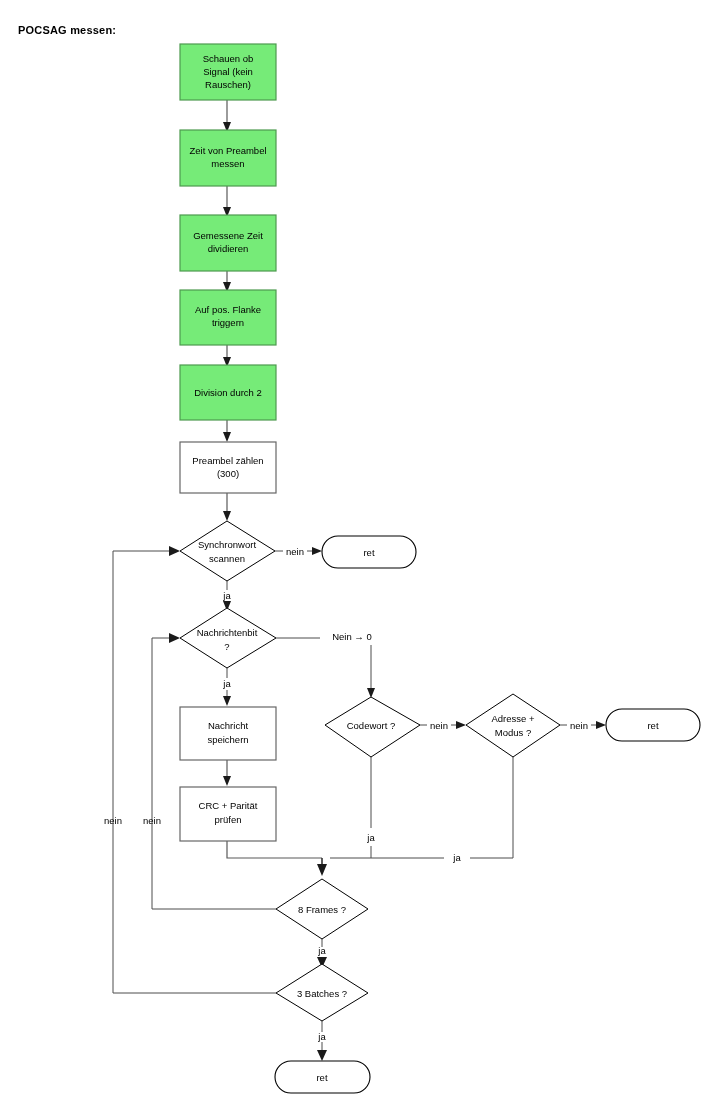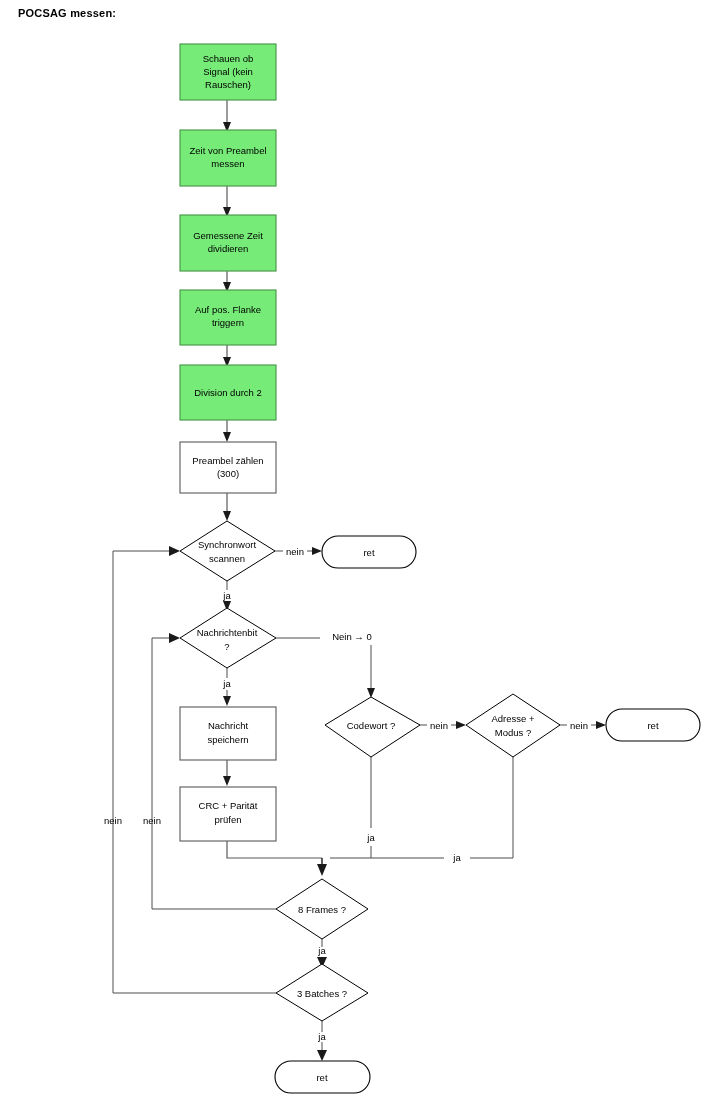--- a/index.html
+++ b/index.html
@@ -10,21 +10,21 @@
   body {
     width: 718px;
     height: 1115px;
     font-family: "Liberation Sans", sans-serif;
     position: relative;
     overflow: hidden;
   }
   #page-title {
     position: absolute;
     left: 10px;
-    top: 7px;
+    top: 24px;
     font-size: 11px;
     font-weight: bold;
     color: #000000;
     letter-spacing: 0.2px;
     padding-left: 8px;
   }
   #flow-svg {
     position: absolute;
     left: 0;
     top: 0;

